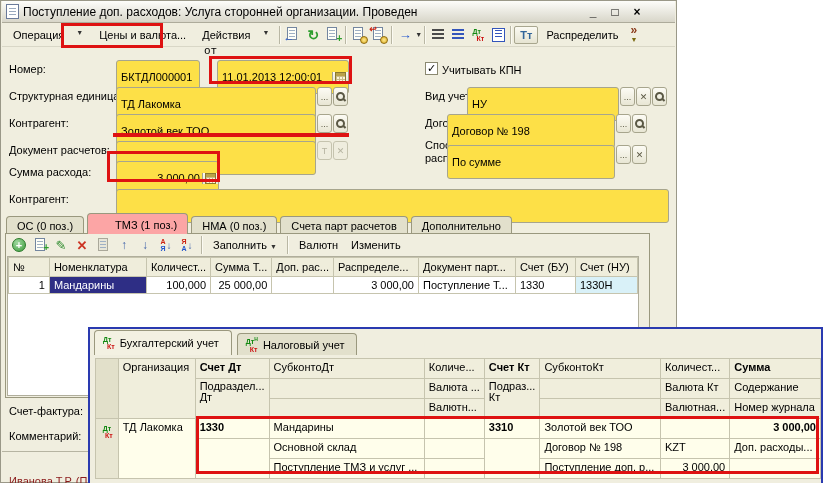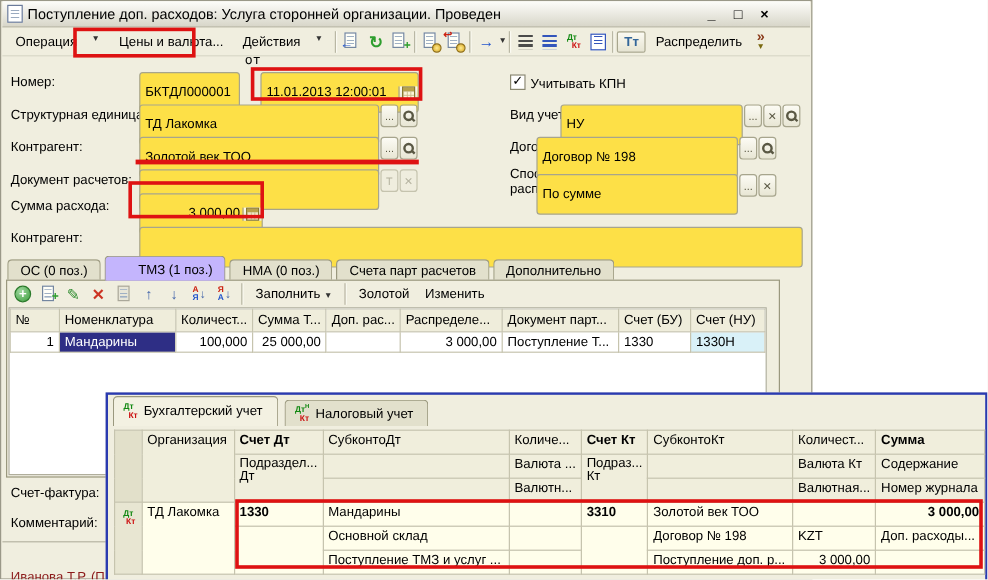--- a/index.html
+++ b/index.html
@@ -61,21 +61,21 @@
             background-image:linear-gradient(#B9A24A 0 3px, transparent 3px),
                              linear-gradient(#C9BC8A 1px, transparent 1px),
                              linear-gradient(90deg,#C9BC8A 1px, transparent 1px);
             background-size:100% 100%, 3px 3px, 3px 3px; }
   .cb { position:absolute; width:13px; height:13px; background:#fff; border:1px solid #8A8870; text-align:center; line-height:11px; font-size:11px; }
 
   
   .tabs { position:absolute; left:5px; top:212px; display:flex; align-items:flex-end; height:21px; }
   .tab { padding:3px 10px 2px; background:#E2E0CC; border:1px solid #9A987E; border-bottom:none; border-radius:4px 4px 0 0;
          margin-right:3px; height:18px; white-space:nowrap; }
-  .tab.active { background:#c4b5fd; height:21px; padding-top:5px; position:relative; z-index:2;padding-left:27px; }
+  .tab.active { background:#fca5a5; height:21px; padding-top:5px; position:relative; z-index:2;padding-left:27px; }
 
   
   .panel { position:absolute; left:4px; top:232px; width:645px; height:165px; background:#F0EEDF; border:1px solid #9A987E; }
   .ttool { height:22px; display:flex; align-items:center; padding:0 4px; gap:3px; }
   .sicon { width:18px; height:18px; display:flex; align-items:center; justify-content:center; position:relative; flex:none; }
   .addc { width:14px; height:14px; border-radius:50%; background:radial-gradient(circle at 35% 30%, #9FD89F, #3E9E3E); border:1px solid #2A7A2A;
           color:#fff; font-weight:bold; font-size:11px; line-height:12px; text-align:center; }
   .pencil { color:#2E8B2E; font-size:13px; }
   .delx { color:#CC3322; font-weight:bold; font-size:13px; }
   .arr { font-weight:bold; color:#4466AA; font-size:12px; }
@@ -326,21 +326,21 @@
         <span class="sicon sortic">
           <span class="sortlet">
               <span style="color:#CC2211;">Я</span>
               <span style="color:#2255CC;">А</span>
             </span>
           <span class="arr" style="font-size:10px;">↓</span>
         </span>
         <span class="tsep"></span>
         <span class="ttxt"><span>Заполнить</span> <span class="caret">▼</span></span>
         <span class="tsep"></span>
-        <span class="ttxt">Золотой</span>
+        <span class="ttxt">Валютн</span>
         <span class="ttxt">Изменить</span>
       </div>
       <div class="tablewrap">
         <table class="tmz">
           <colgroup>
             <col style="width:41px;">
               <col style="width:97px;">
               <col style="width:63px;">
               <col style="width:61px;">
             <col style="width:61px;">

